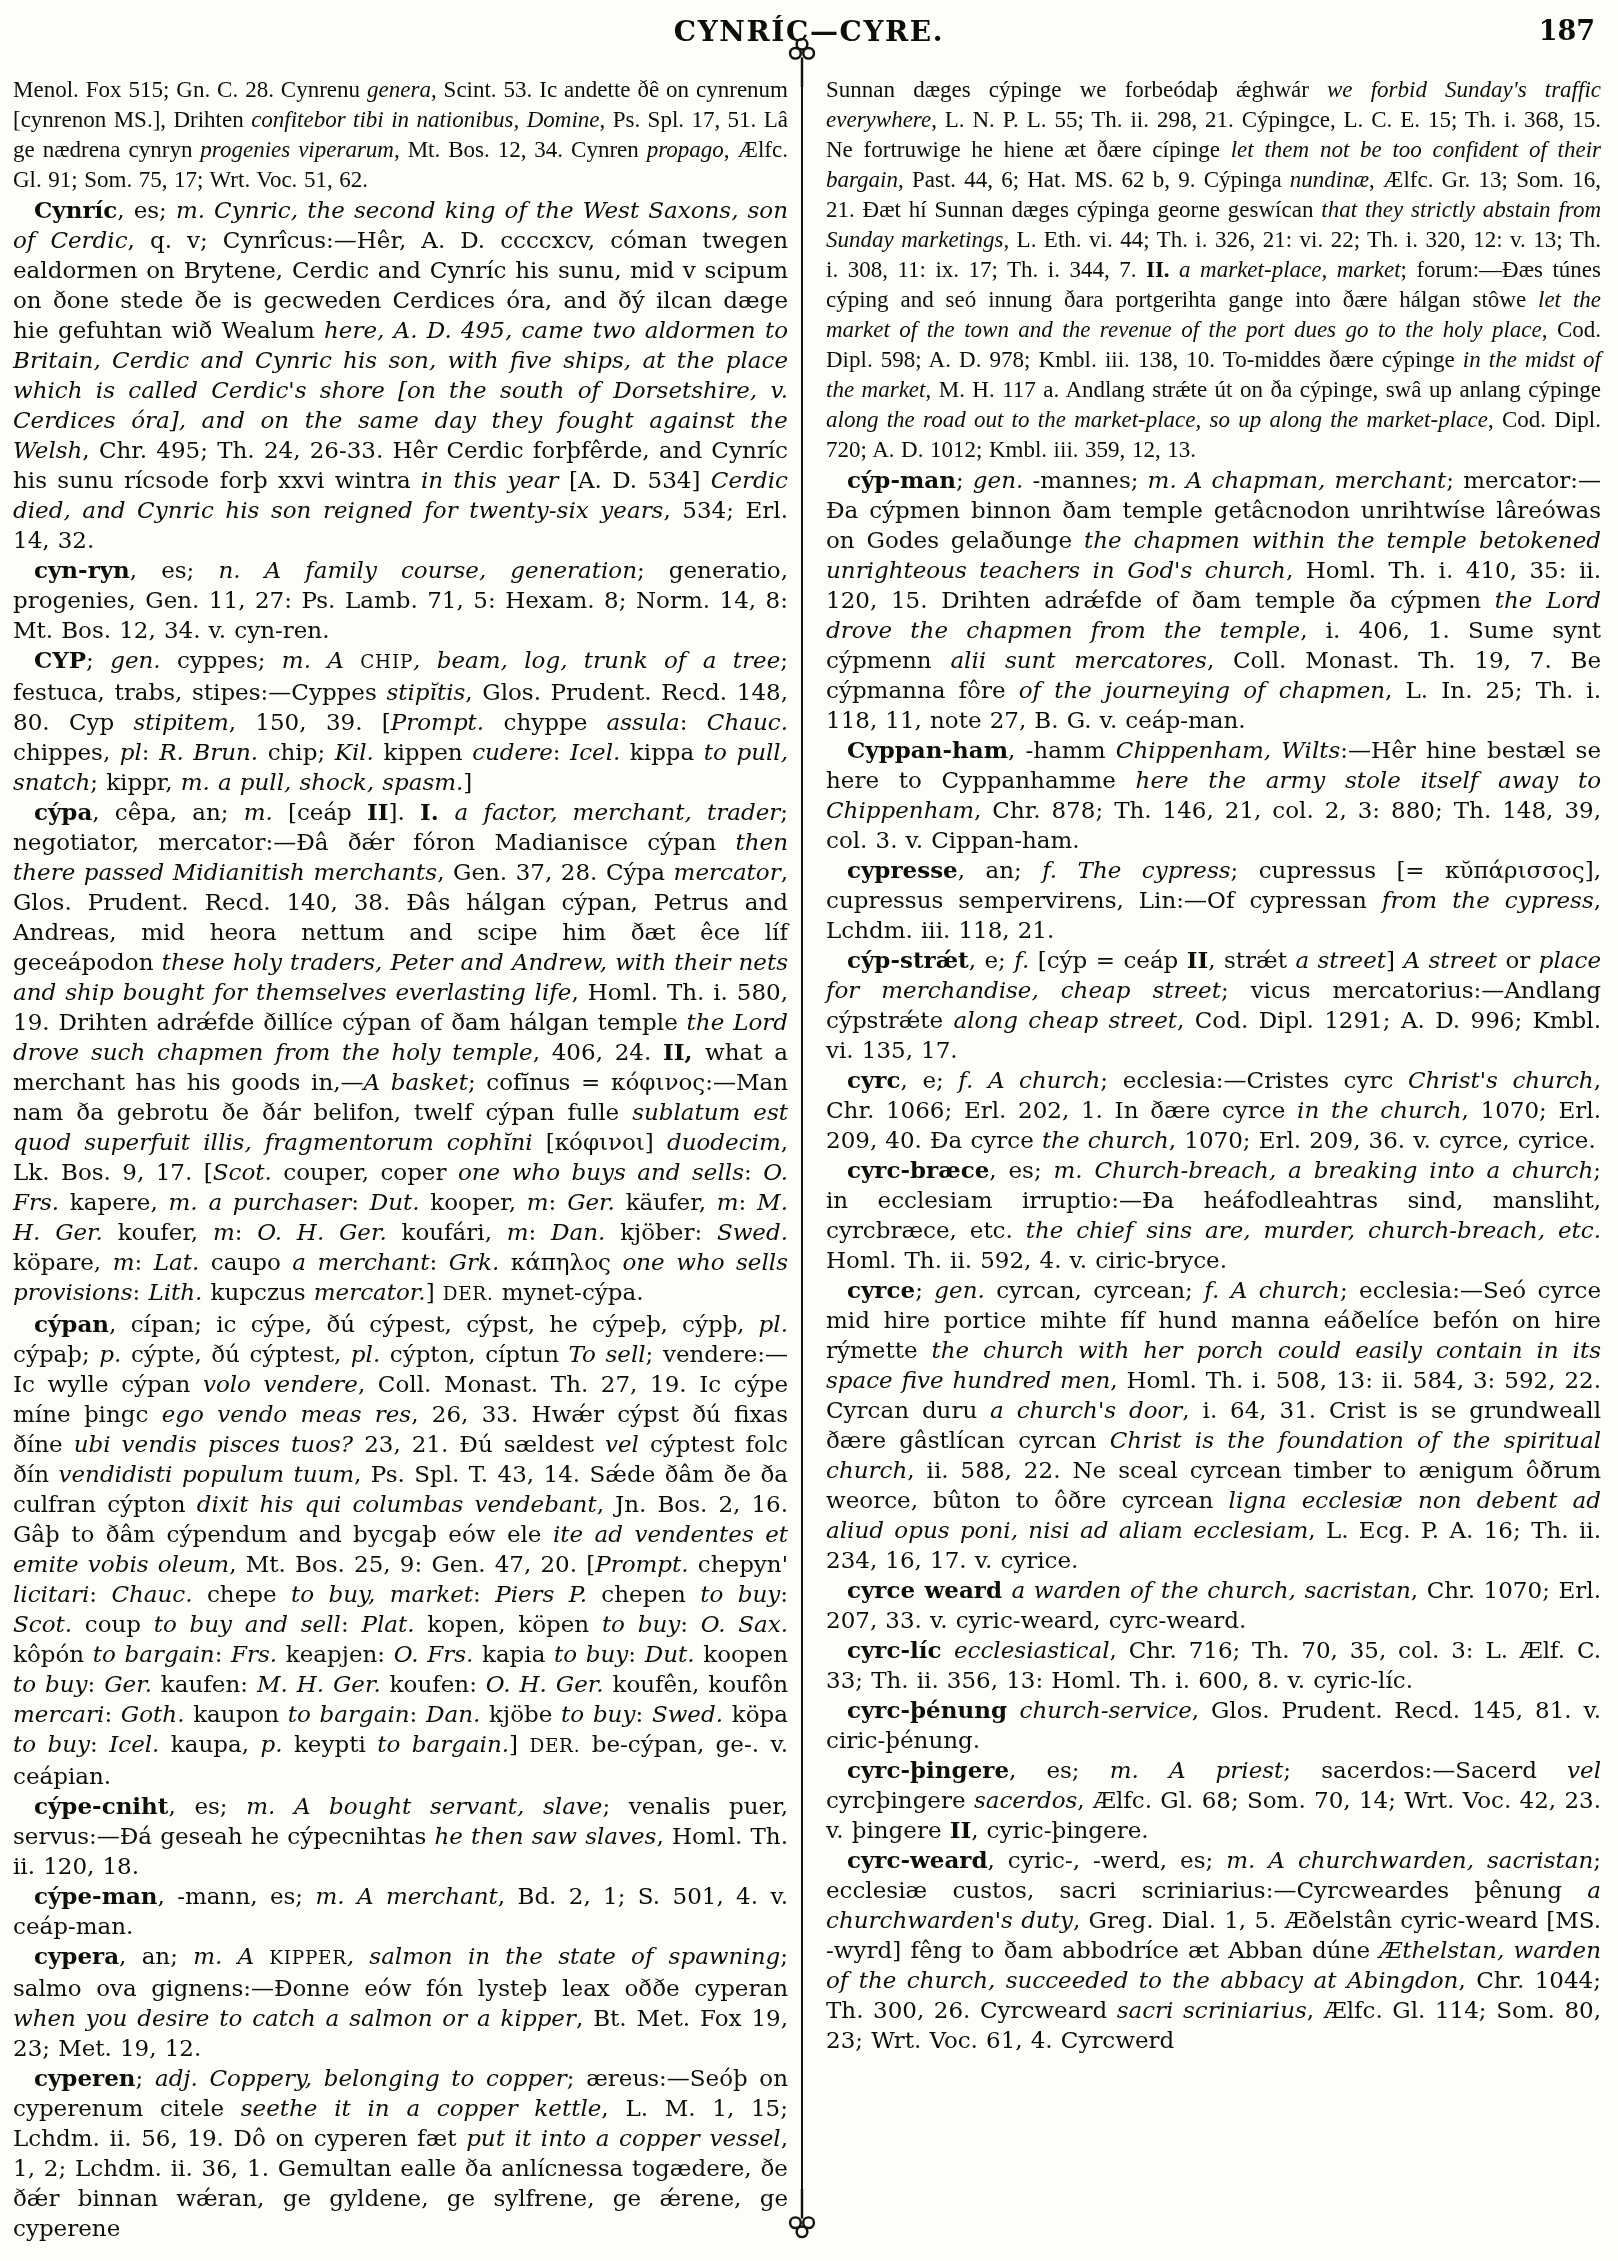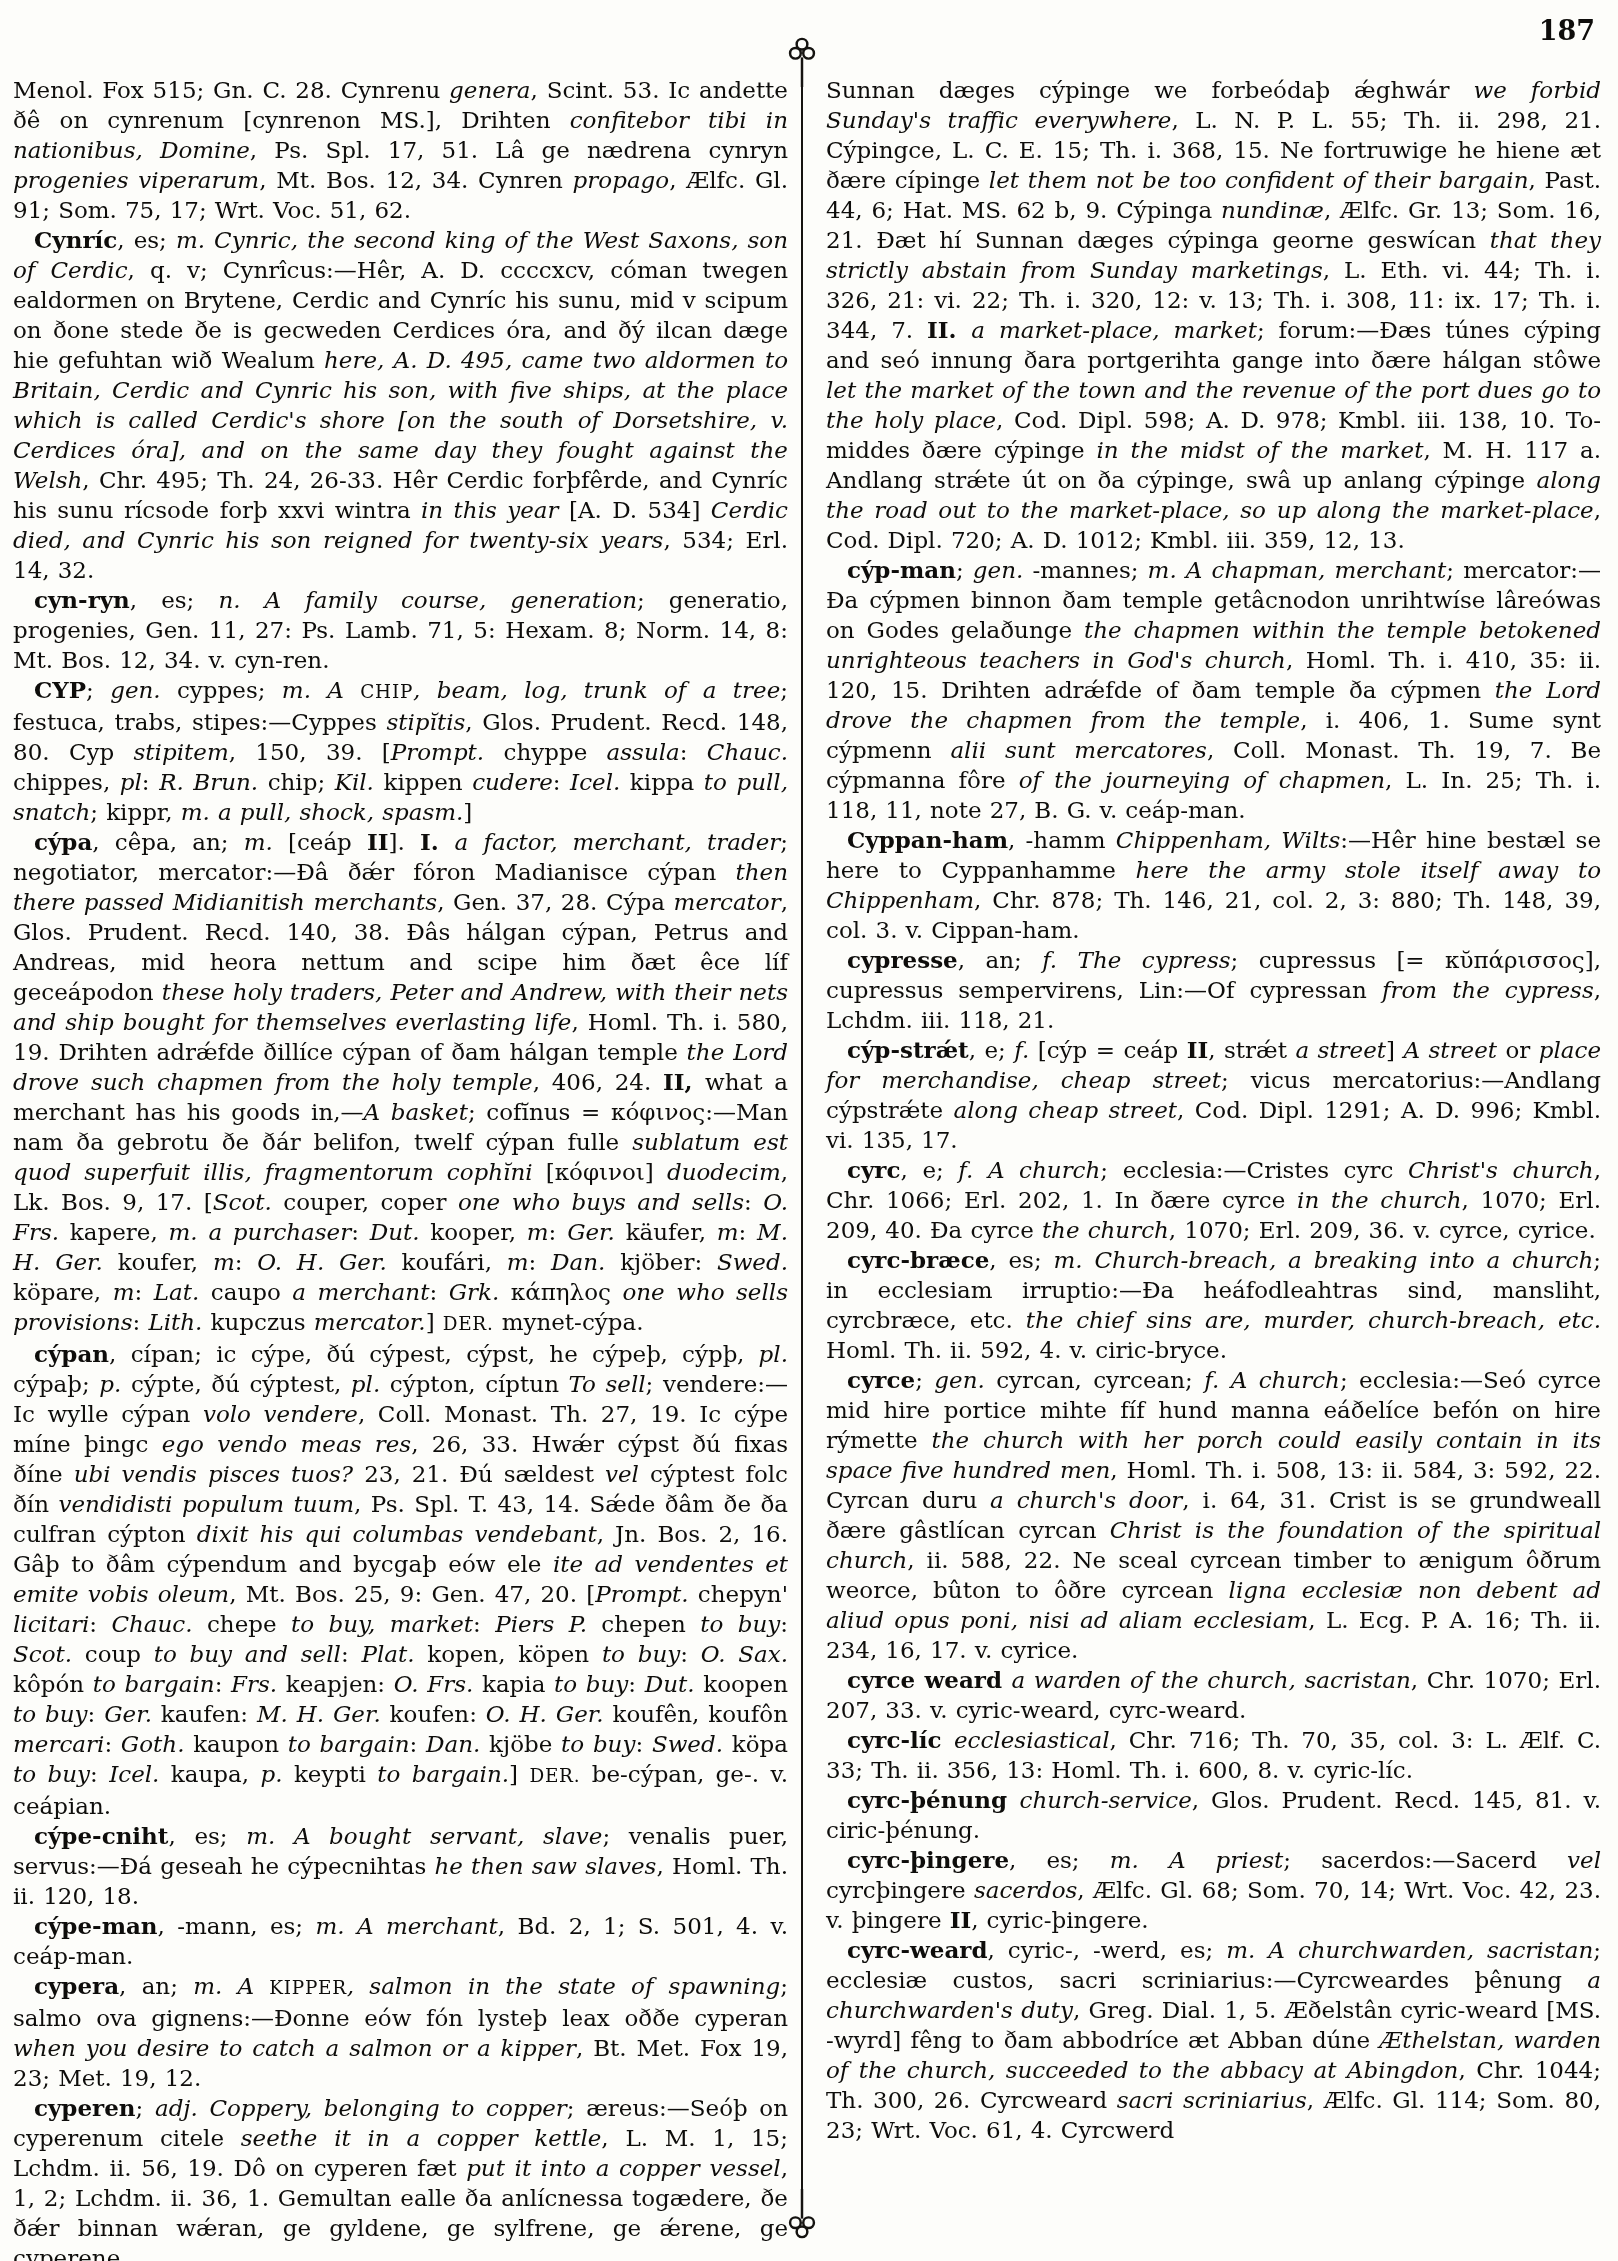--- a/index.html
+++ b/index.html
@@ -24,39 +24,40 @@
     position:absolute;top:75px;left:13px;width:1588px;
     display:flex;gap:38px;
   }
   .col{width:775px;text-align:justify;}
   .entry{
     margin:0;padding:0;
     font-size:23px;line-height:30px;
     text-indent:21px;
     word-spacing:0.8px;
   }
-  .entry.noindent{text-indent:0;}
+  .entry.noindent{text-indent:0;font-family:Liberation Serif, serif;}
   .run-b{font-weight:bold;}
   .run-i{font-style:italic;}
   .run-sc{font-size:.8em;letter-spacing:.04em;}
   .run-isc{font-size:.8em;letter-spacing:.04em;margin-top:33px;}
   .divider{
     position:absolute;left:801px;top:82px;bottom:45px;width:1.6px;
     background:#151310;
   }
   .ornament{position:absolute;left:788px;}
   .ornament.top{top:36px;}
   .ornament.bottom{top:2189px;}
 </style>
 </head>
 <body>
 
 <div class="page">
 
   <div class="header">
+    <div class="title">CYNRÍC—CYRE.</div>
     <div class="pageno">187</div>
   </div>
 
   <div class="divider"></div>
 
   <svg class="ornament top" width="28" height="51" viewBox="0 0 34 62">
     <g stroke="#151310" stroke-width="3" fill="none">
       <circle cx="17" cy="10" r="6.5"></circle>
       <circle cx="9" cy="21" r="6.5"></circle>
       <circle cx="25" cy="21" r="6.5"></circle>

